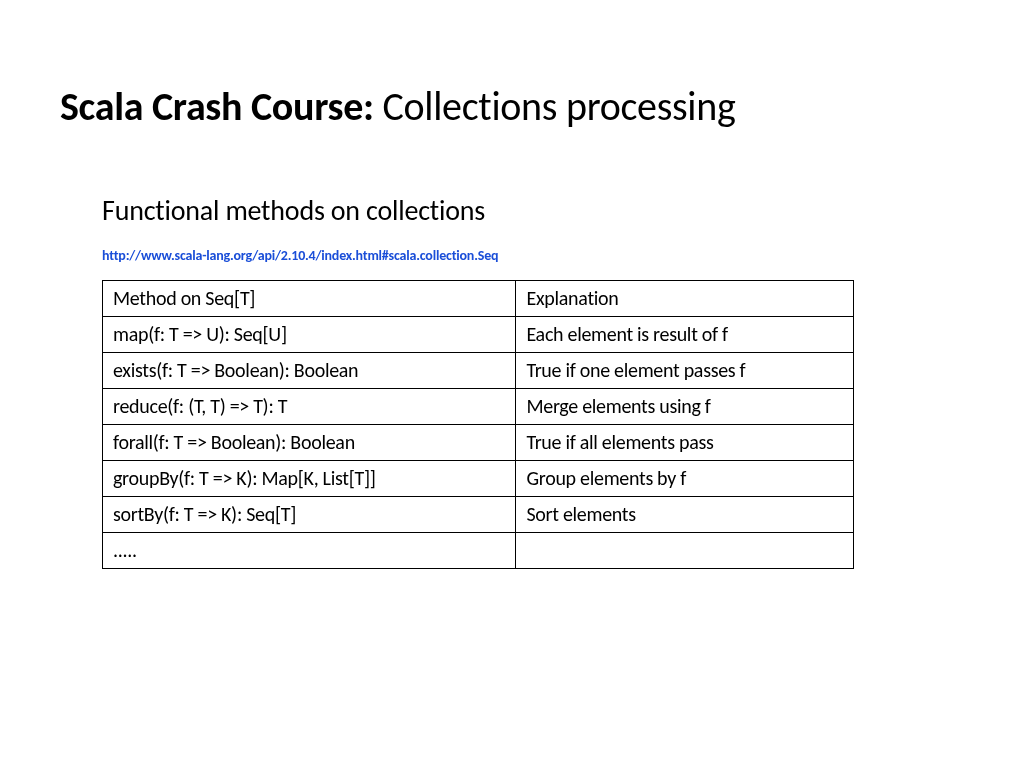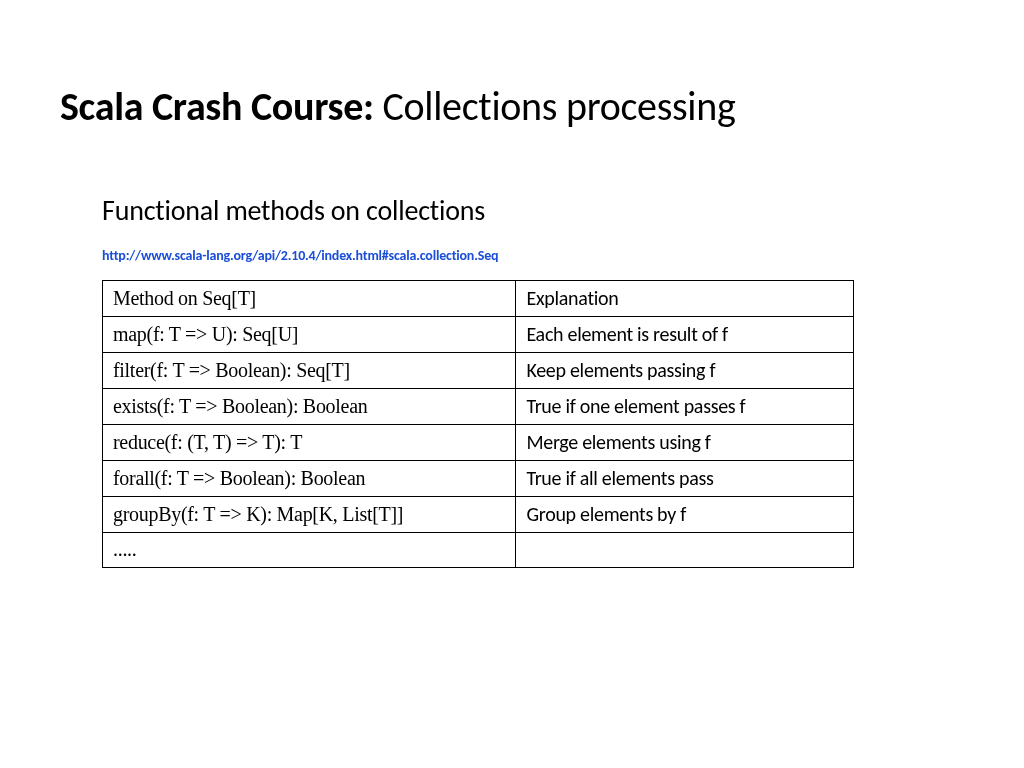--- a/index.html
+++ b/index.html
@@ -45,21 +45,20 @@
   td {
     border: 1px solid #000000;
     padding: 5px 10px 6px 10px;
     font-size: 20px;
     font-weight: 400;
     vertical-align: middle;
     letter-spacing: -0.3px;
   }
   td.col-method {
     width: 370px;
-    font-family: Liberation Serif, serif;
   }
   td.col-expl {
     width: 302px;
   }
 </style>
 </head>
 <body>
 
 <h1 class="slide-title">
   <span class="bold">Scala Crash Course:</span><span> Collections processing</span>
@@ -73,38 +72,38 @@
     <tbody>
         <tr>
       <td class="col-method">Method on Seq[T]</td>
       <td class="col-expl">Explanation</td>
     </tr>
     <tr>
       <td class="col-method">map(f: T =&gt; U): Seq[U]</td>
       <td class="col-expl">Each element is result of f</td>
     </tr>
     <tr>
-      <td class="col-method">filter(f: T =&gt; Boolean): Seq[T]</td>
-      <td class="col-expl">Keep elements passing f</td>
-    </tr>
-    <tr>
       <td class="col-method">exists(f: T =&gt; Boolean): Boolean</td>
       <td class="col-expl">True if one element passes f</td>
     </tr>
     <tr>
       <td class="col-method">reduce(f: (T, T) =&gt; T): T</td>
       <td class="col-expl">Merge elements using f</td>
     </tr>
     <tr>
       <td class="col-method">forall(f: T =&gt; Boolean): Boolean</td>
       <td class="col-expl">True if all elements pass</td>
     </tr>
     <tr>
       <td class="col-method">groupBy(f: T =&gt; K): Map[K, List[T]]</td>
       <td class="col-expl">Group elements by f</td>
     </tr>
     <tr>
+      <td class="col-method">sortBy(f: T =&gt; K): Seq[T]</td>
+      <td class="col-expl">Sort elements</td>
+    </tr>
+    <tr>
       <td class="col-method">.....</td>
       <td class="col-expl"></td>
     </tr>
   </tbody>
     </table>
 </div>
 
 </body></html>

